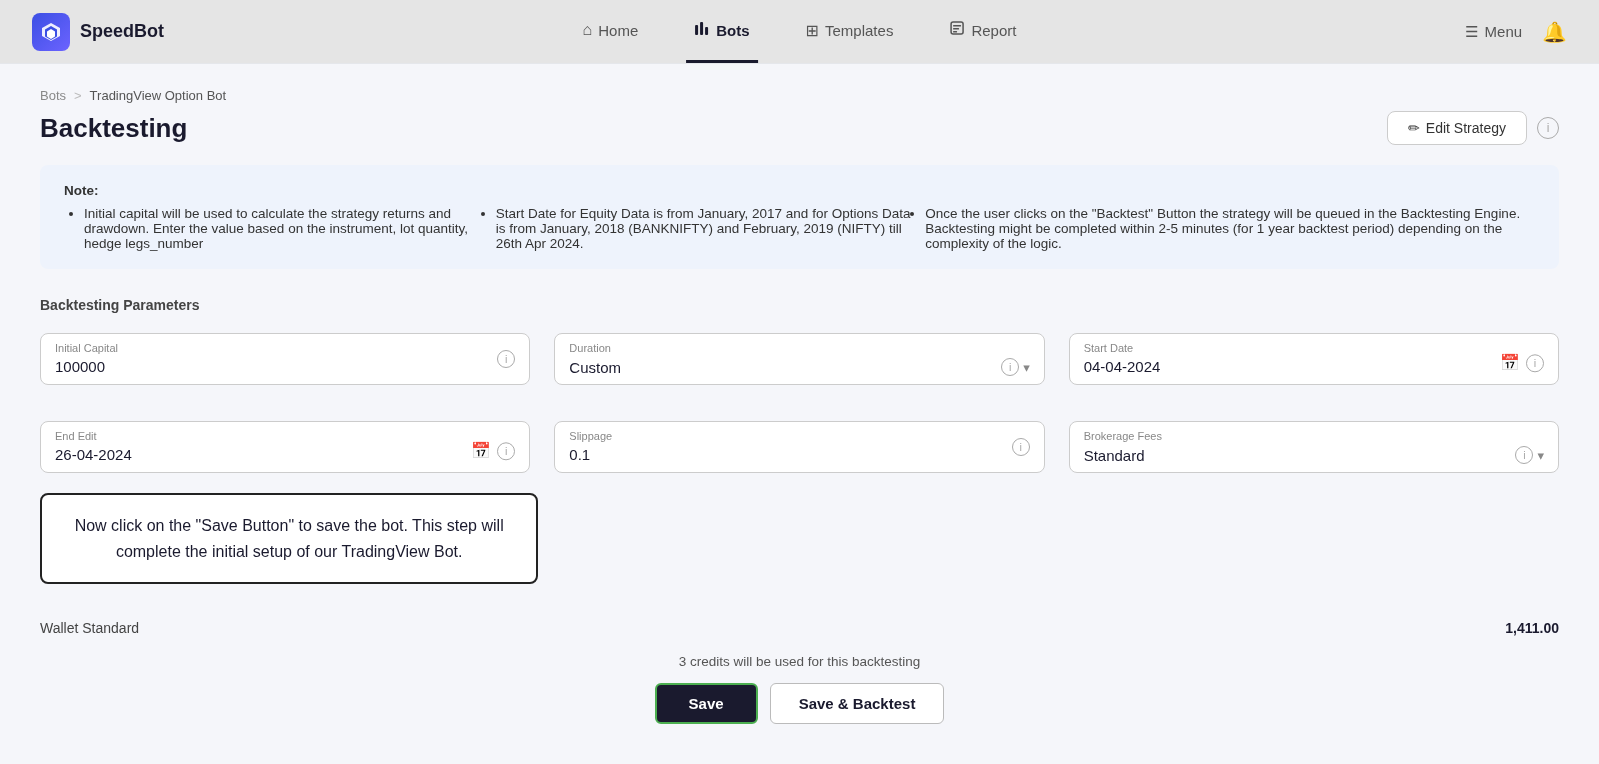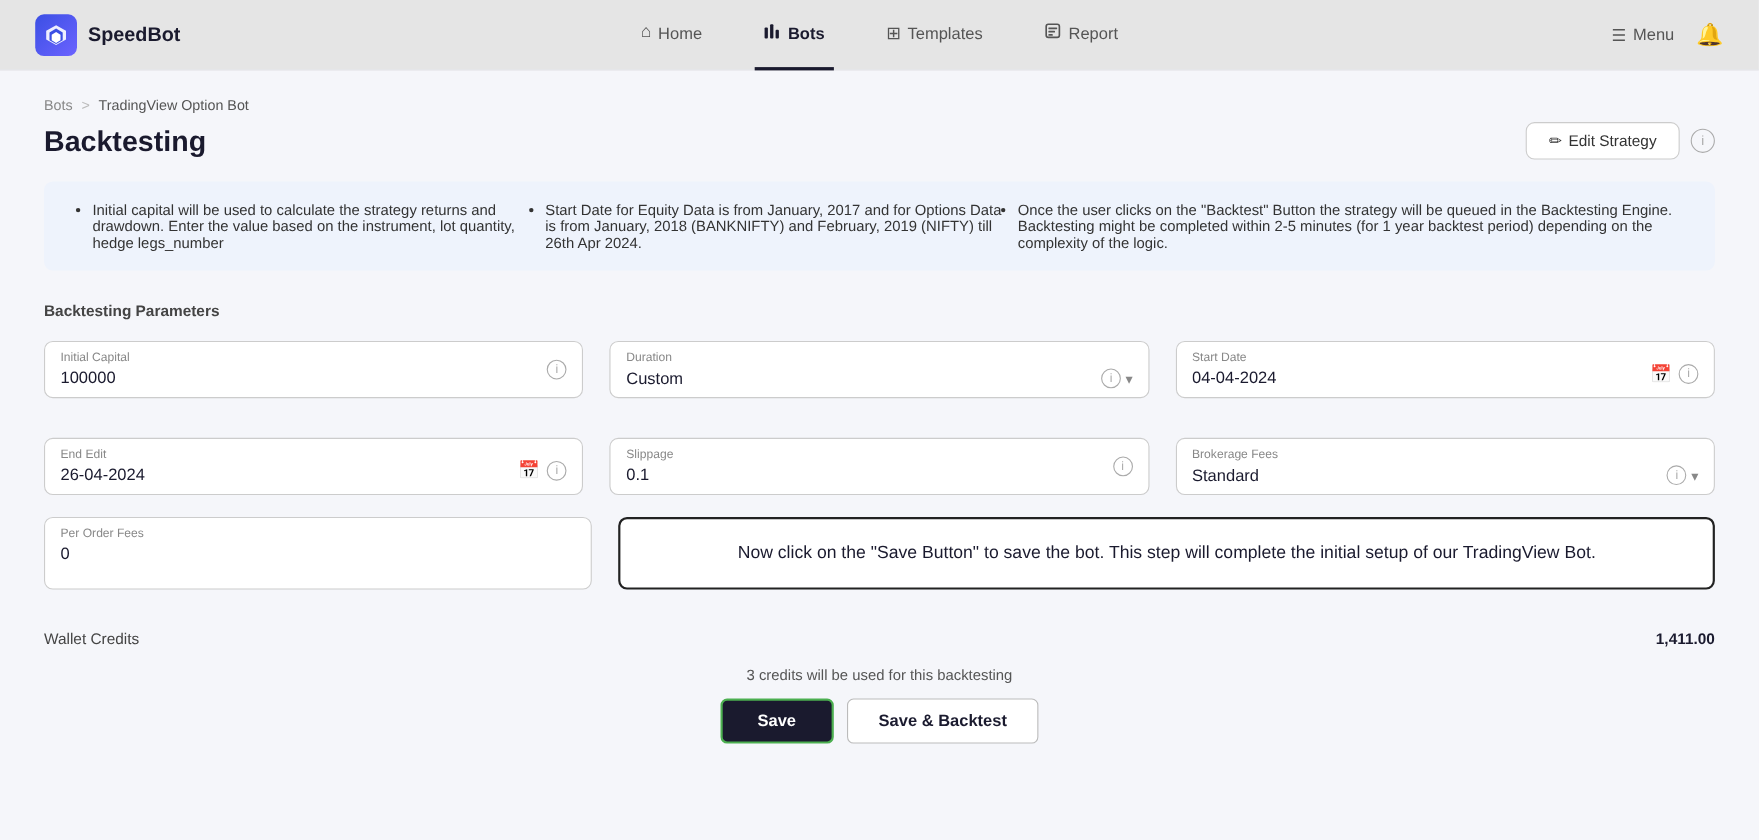--- a/index.html
+++ b/index.html
@@ -357,20 +357,21 @@
         <span>✏</span>
         <span>Edit Strategy</span>
       </button>
       <div class="info-circle">
         <span>i</span>
       </div>
     </div>
   </div>
 
   <div class="note-box">
+    <div class="note-label">Note:</div>
     <ul>
       <li>Initial capital will be used to calculate the strategy returns and drawdown. Enter the value based on the instrument, lot quantity, hedge legs_number</li>
       <li>Start Date for Equity Data is from January, 2017 and for Options Data is from January, 2018 (BANKNIFTY) and February, 2019 (NIFTY) till 26th Apr 2024.</li>
       <li>Once the user clicks on the "Backtest" Button the strategy will be queued in the Backtesting Engine. Backtesting might be completed within 2-5 minutes (for 1 year backtest period) depending on the complexity of the logic.</li>
     </ul>
   </div>
 
   <div class="section-title">Backtesting Parameters</div>
 
   <div class="form-grid">
@@ -434,33 +435,29 @@
           <div class="field-info-icon">i</div>
           <span class="select-arrow">▾</span>
         </div>
       </div>
     </div>
 
   </div>
 
   <div style="display:grid;grid-template-columns:1fr 2fr;gap:20px 24px;margin-bottom:20px;">
 
-    <div class="form-group">
-      <label>Per Order Fees</label>
-      <input type="text" value="0" style="">
-    </div>
 
     <div class="tooltip-box">
       <span>Now click on the "Save Button" to save the bot. This step will complete the initial setup of our TradingView Bot.</span>
     </div>
 
   </div>
 
   <div class="wallet-row">
-    <span>Wallet Credits</span>
+    <span>Wallet Standard</span>
     <span class="wallet-amount">1,411.00</span>
   </div>
 
   <div class="credits-info">3 credits will be used for this backtesting</div>
 
   <div class="button-row">
     <button class="btn-save">Save</button>
     <button class="btn-save-backtest">Save &amp; Backtest</button>
   </div>
 

